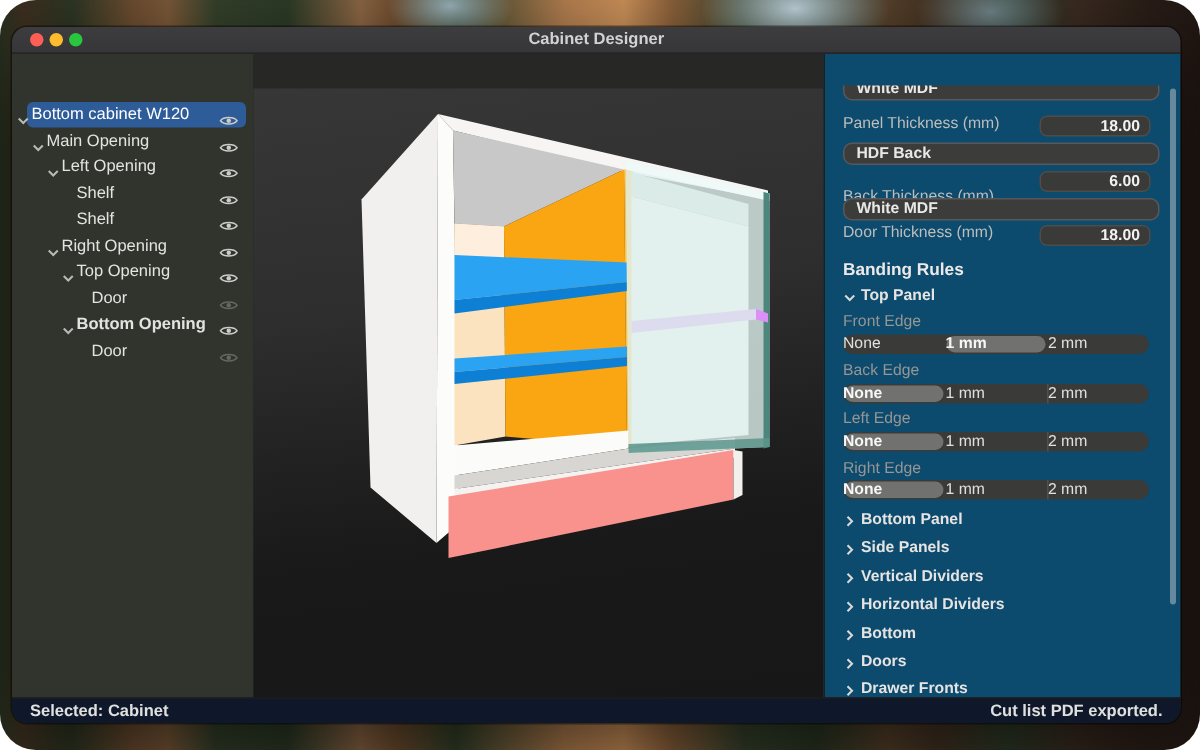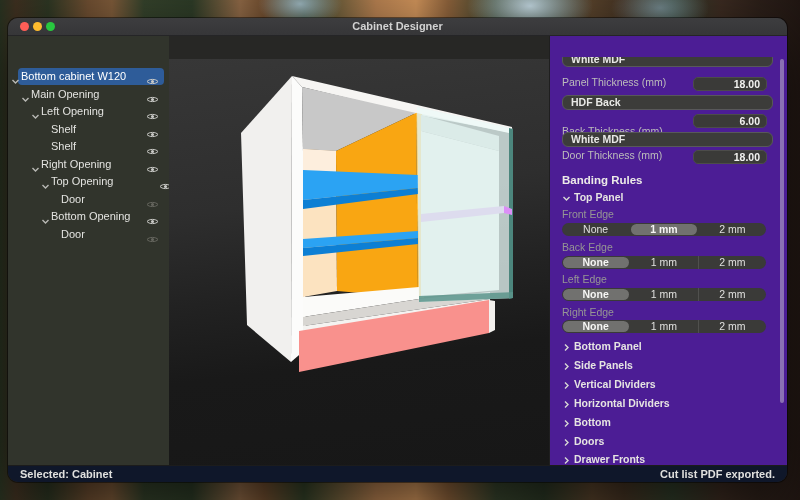--- a/index.html
+++ b/index.html
@@ -3,20 +3,21 @@
 <meta charset="utf-8">
 <style>
   html,body{margin:0;padding:0;}
   .screen{position:relative;width:800px;height:500px;overflow:hidden;
     font-family:"Liberation Sans",sans-serif;
     background:
       radial-gradient(90px 50px at 530px 6px, rgba(205,226,238,.9), rgba(205,226,238,0) 70%),
       radial-gradient(60px 36px at 300px 4px, rgba(176,204,220,.8), rgba(176,204,220,0) 70%),
       radial-gradient(70px 40px at 660px 8px, rgba(150,180,200,.6), rgba(150,180,200,0) 70%),
       linear-gradient(90deg,#27301f 0%,#3c2e1f 2%,#2c3522 6%,#6b4c30 11%,#7a5838 14%,#33402a 18%,#2c3a26 24%,#8a6544 30%,#6e4c2e 33%,#324028 38%,#b07c4e 47%,#c98f58 52%,#8a603a 56%,#36422c 62%,#2a3624 68%,#55402a 74%,#433222 78%,#2e3a28 84%,#3a2a20 90%,#2a1e18 95%,#201612 100%);
+    border-radius: 24px;
   }
   .window{position:absolute;left:8px;top:18px;width:779px;height:464px;border-radius:10px;
     overflow:hidden;background:#28282a;box-shadow:0 22px 60px rgba(0,0,0,.6), 0 0 0 1px rgba(0,0,0,.45);}
   .titlebar{position:absolute;left:0;top:0;right:0;height:17px;background:linear-gradient(#3d3d3f,#363638);
     border-bottom:1px solid #252527;}
   .title{position:absolute;left:0;right:0;top:0;height:17px;line-height:17px;text-align:center;
     font-size:11px;font-weight:bold;color:#d2d2d2;}
   .traffic{position:absolute;left:12px;top:4px;height:9px;display:flex;gap:4px;}
   .tl{width:9px;height:9px;border-radius:50%;display:inline-block;}
   .tl.red{background:#ff5e57;}.tl.yellow{background:#febb2e;}.tl.green{background:#28c73f;}
@@ -30,34 +31,34 @@
   .tree-eye{position:absolute;right:10px;top:4px;width:13px;height:9px;}
 
   
   .vp-col{position:absolute;left:161px;top:18px;width:380px;bottom:17px;}
   .vp-strip{position:absolute;left:0;top:0;right:0;height:23px;background:#272725;}
   .vp-canvas{position:absolute;left:0;top:23px;right:0;bottom:0;
     background:linear-gradient(173deg,#373737 0%,#2e2e2e 35%,#222 55%,#191919 72%,#171717 100%);}
   .vp-canvas svg{position:absolute;left:0;top:0;}
 
   
-  .inspector{position:absolute;right:0;top:18px;width:237px;bottom:17px;background:#4c1d95;border-left:1px solid #1f1f1f;}
+  .inspector{position:absolute;right:0;top:18px;width:237px;bottom:17px;background:#0c4a6e;border-left:1px solid #1f1f1f;}
   .insp-scroll{position:absolute;left:0;top:21px;right:0;bottom:0;overflow:hidden;}
   .insp-dd{position:absolute;left:12px;width:201px;height:13px;border-radius:6px;background:#3c3c3a;
     border:1px solid #58585a;line-height:13px;font-size:10.5px;color:#e8e8e6;padding-left:8px;font-weight:600;}
   .insp-label{position:absolute;left:12px;height:13px;line-height:13px;font-size:10.5px;color:#bdbdbb;white-space:nowrap;}
   .insp-field{position:absolute;left:143px;width:66px;height:12px;border-radius:5px;background:#3a3a38;
     border:1px solid #4c4c4a;line-height:12px;font-size:10.5px;color:#f2f2f0;text-align:right;padding-right:6px;font-weight:600;}
   .insp-header{position:absolute;left:12px;height:14px;line-height:14px;font-size:11.5px;font-weight:bold;color:#eceae8;}
   .insp-section{position:absolute;left:12px;right:14px;height:13px;line-height:13px;font-size:10.5px;font-weight:bold;color:#e6e4e2;}
   .insp-section svg{position:absolute;left:0;top:3px;}
   .insp-section .sec-label{position:absolute;left:12px;top:0;}
   .edge-label{position:absolute;left:12px;height:12px;line-height:12px;font-size:10.5px;color:#969694;}
   .seg{position:absolute;left:12px;width:204px;height:13px;border-radius:7px;background:#3a3a38;display:flex;}
-  .seg .opt{position:relative;flex:1;text-align:center;line-height:13px;font-size:10.5px;color:#e0e0de;z-index:1;}
+  .seg .opt{position:relative;flex:1;text-align:left;line-height:13px;font-size:10.5px;color:#e0e0de;z-index:1;}
   .seg .opt + .opt{border-left:1px solid #50504e;}
   .seg .pill{position:absolute;top:1px;height:11px;width:66px;border-radius:5.5px;background:#71716f;z-index:0;}
   .scroll-thumb{position:absolute;right:3px;top:23px;width:4px;height:344px;border-radius:2px;background:rgba(215,215,215,.45);}
 
   
   .statusbar{position:absolute;left:0;right:0;bottom:0;height:17px;background:#0f172a;border-top:1px solid #1c1c1c;
     display:flex;justify-content:space-between;align-items:center;padding:0 12px;box-sizing:border-box;
     font-size:11px;font-weight:600;color:#e0e0de;}
 </style>
 </head>
@@ -124,42 +125,42 @@
         <div class="tree-row" style="top: 119.5px;">
           <span class="tree-chev" style="left: 23px;"><svg width="9" height="9" viewBox="0 0 9 9">
               <path d="M1.5 3 L4.5 6 L7.5 3" fill="none" stroke="#b8b8b4" stroke-width="1.4"></path>
             </svg></span>
           <span class="tree-label" style="left: 33px;">Right Opening</span>
           <span class="tree-eye"><svg width="13" height="9" viewBox="0 0 13 9">
               <path d="M1 4.5 C3 1.7 10 1.7 12 4.5 C10 7.3 3 7.3 1 4.5 Z" fill="none" stroke="#cbcbc8" stroke-width="1"></path>
               <circle cx="6.5" cy="4.5" r="1.5" fill="#cbcbc8"></circle>
             </svg></span>
         </div>
-        <div class="tree-row" style="top: 137px; padding-left: 13px;">
+        <div class="tree-row" style="top: 137px;">
           <span class="tree-chev" style="left: 33px;"><svg width="9" height="9" viewBox="0 0 9 9">
               <path d="M1.5 3 L4.5 6 L7.5 3" fill="none" stroke="#b8b8b4" stroke-width="1.4"></path>
             </svg></span>
           <span class="tree-label" style="left: 43px;">Top Opening</span>
           <span class="tree-eye"><svg width="13" height="9" viewBox="0 0 13 9">
               <path d="M1 4.5 C3 1.7 10 1.7 12 4.5 C10 7.3 3 7.3 1 4.5 Z" fill="none" stroke="#cbcbc8" stroke-width="1"></path>
               <circle cx="6.5" cy="4.5" r="1.5" fill="#cbcbc8"></circle>
             </svg></span>
         </div>
         <div class="tree-row" style="top: 154.5px;">
           <span class="tree-label" style="left: 53px;">Door</span>
           <span class="tree-eye"><svg width="13" height="9" viewBox="0 0 13 9">
               <path d="M1 4.5 C3 1.7 10 1.7 12 4.5 C10 7.3 3 7.3 1 4.5 Z" fill="none" stroke="#66665f" stroke-width="1"></path>
               <circle cx="6.5" cy="4.5" r="1.5" fill="#66665f"></circle>
             </svg></span>
         </div>
         <div class="tree-row" style="top: 172px;">
           <span class="tree-chev" style="left: 33px;"><svg width="9" height="9" viewBox="0 0 9 9">
               <path d="M1.5 3 L4.5 6 L7.5 3" fill="none" stroke="#b8b8b4" stroke-width="1.4"></path>
             </svg></span>
-          <span class="tree-label" style="left: 43px;">Bottom Opening</span>
+          <span class="tree-label" style="left: 43px; font-weight: bold;">Bottom Opening</span>
           <span class="tree-eye"><svg width="13" height="9" viewBox="0 0 13 9">
               <path d="M1 4.5 C3 1.7 10 1.7 12 4.5 C10 7.3 3 7.3 1 4.5 Z" fill="none" stroke="#cbcbc8" stroke-width="1"></path>
               <circle cx="6.5" cy="4.5" r="1.5" fill="#cbcbc8"></circle>
             </svg></span>
         </div>
         <div class="tree-row" style="top: 189.5px;">
           <span class="tree-label" style="left: 53px;">Door</span>
           <span class="tree-eye"><svg width="13" height="9" viewBox="0 0 13 9">
               <path d="M1 4.5 C3 1.7 10 1.7 12 4.5 C10 7.3 3 7.3 1 4.5 Z" fill="none" stroke="#66665f" stroke-width="1"></path>
               <circle cx="6.5" cy="4.5" r="1.5" fill="#66665f"></circle>

